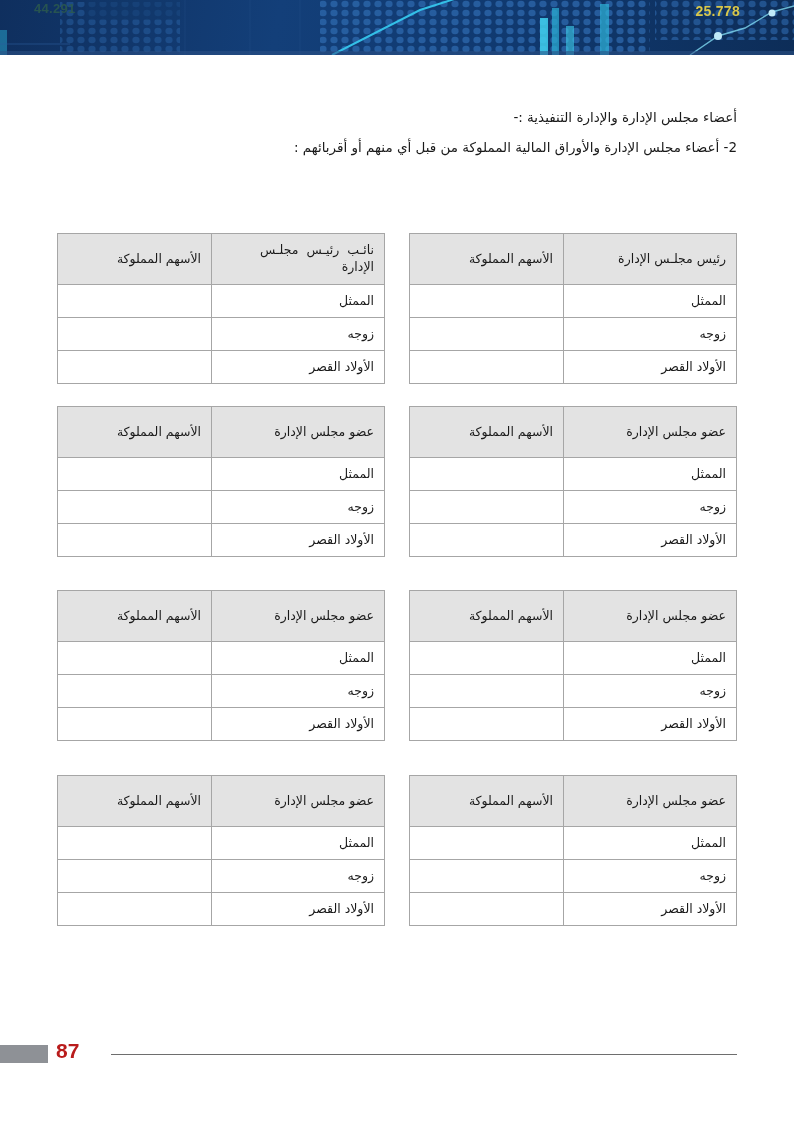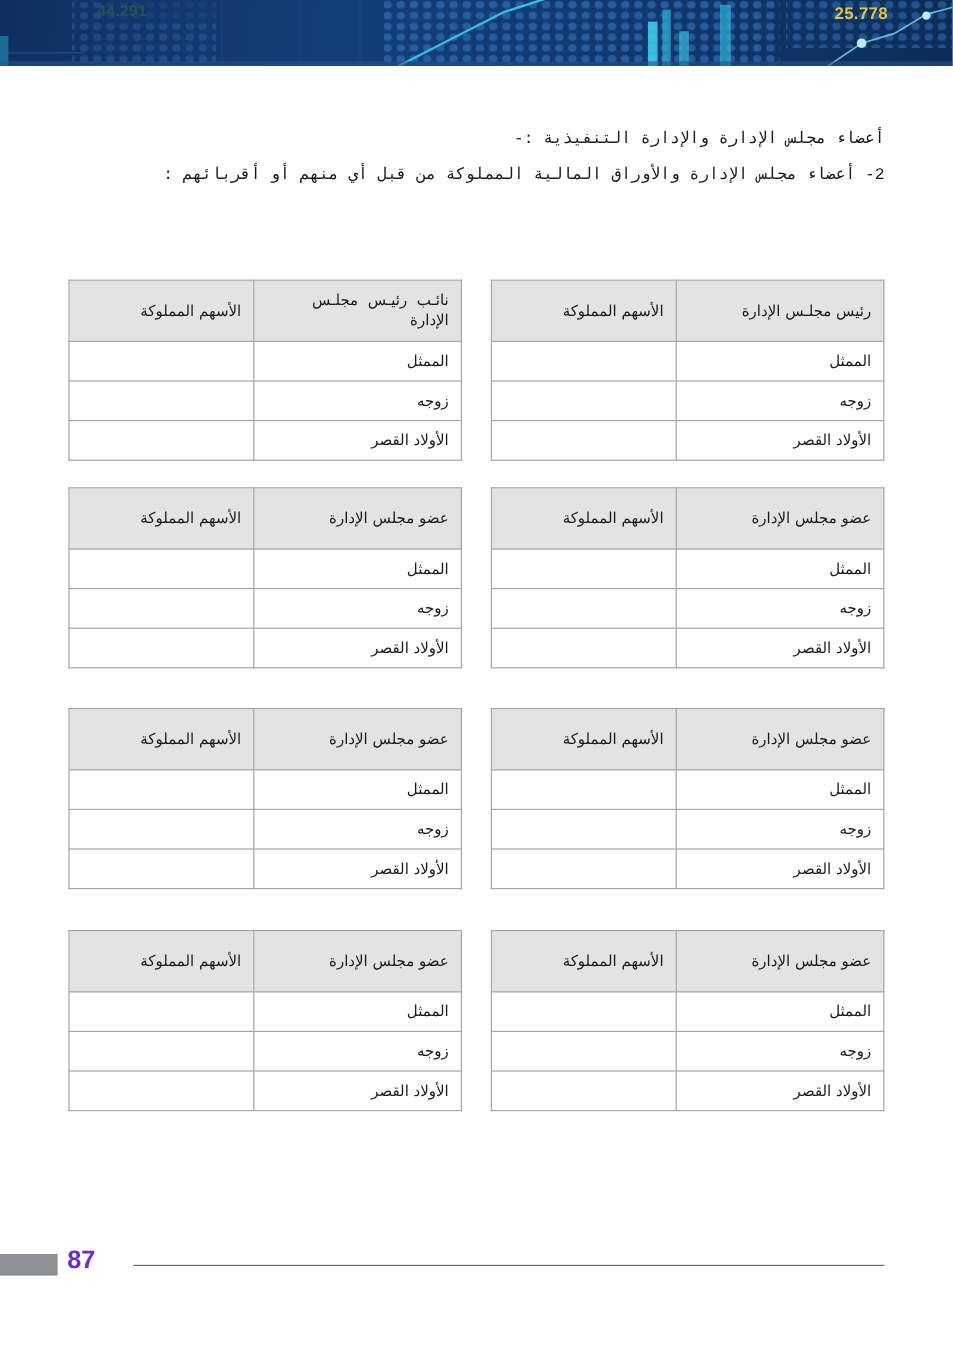--- a/index.html
+++ b/index.html
@@ -42,21 +42,20 @@
     font-weight: bold;
     letter-spacing: 0.3px;
     direction: ltr;
   }
   .banner-num.left {
     left: 34px;
     top: 1px;
     font-size: 13px;
     color: #2c5a4e;
     opacity: .85;
-    margin-left: 47px;
   }
   .banner-num.right {
     right: 54px;
     top: 3px;
     font-size: 14px;
     color: #d8c74a;
   }
   .banner-bottom-strip {
     position: absolute;
     left: 0;
@@ -75,21 +74,20 @@
   }
   .heading-line {
     position: absolute;
     right: 57px;
     text-align: right;
     color: #1a1a1a;
     font-size: 13.5px;
     line-height: 1.5;
     white-space: nowrap;
     direction: rtl;
-    font-family: Liberation Mono, monospace;
   }
   .heading-line.l1 { top: 52px; }
   .heading-line.l2 { top: 82px; }
 
   
   .tbl {
     position: absolute;
     border-collapse: collapse;
     table-layout: fixed;
     direction: rtl;
@@ -133,21 +131,21 @@
     height: 18px;
     background: #8e9196;
   }
   .footer-pageno {
     position: absolute;
     left: 56px;
     top: 1039px;
     font-family: "Liberation Sans", sans-serif;
     font-size: 21px;
     font-weight: bold;
-    color: #6d28d9;
+    color: #b91c1c;
     direction: ltr;
   }
   .footer-rule {
     position: absolute;
     left: 111px;
     top: 1054px;
     width: 626px;
     height: 1px;
     background: #6e6e6e;
   }

